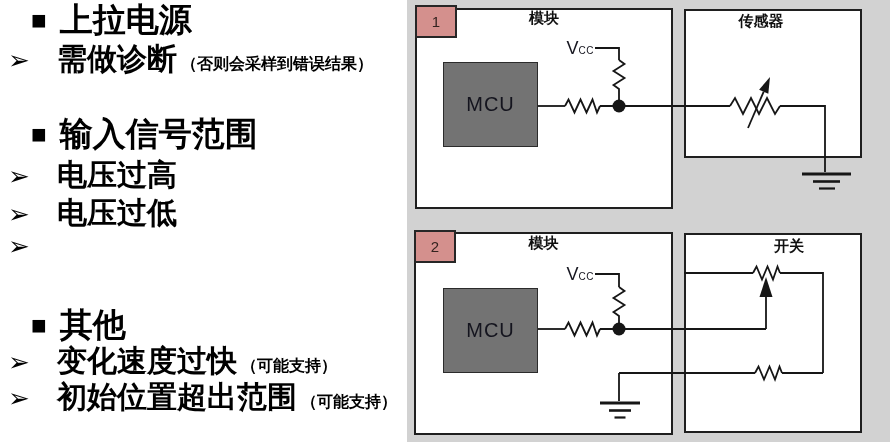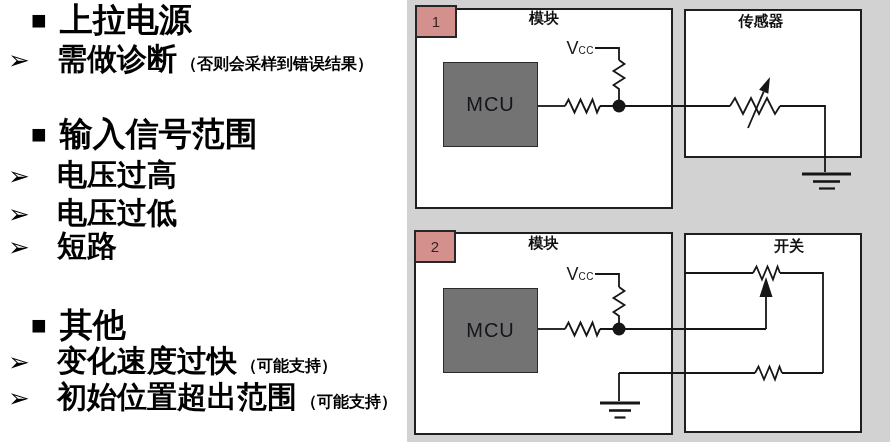--- a/index.html
+++ b/index.html
@@ -58,21 +58,20 @@
     <div class="row i-row" style="top:158px">
       <span class="arr">➢</span>
       <span>电压过高</span>
     </div>
     <div class="row i-row" style="top:196px">
       <span class="arr">➢</span>
       <span>电压过低</span>
     </div>
     <div class="row i-row" style="top:229px">
       <span class="arr">➢</span>
-      <span>短路</span>
     </div>
 
     <div class="row h-row" style="top:306px">
       <span class="sq">■</span>
       <span>其他</span>
     </div>
     <div class="row i-row" style="top:344px">
       <span class="arr">➢</span>
       <span>变化速度过快</span>
       <span class="note">（可能支持）</span>

